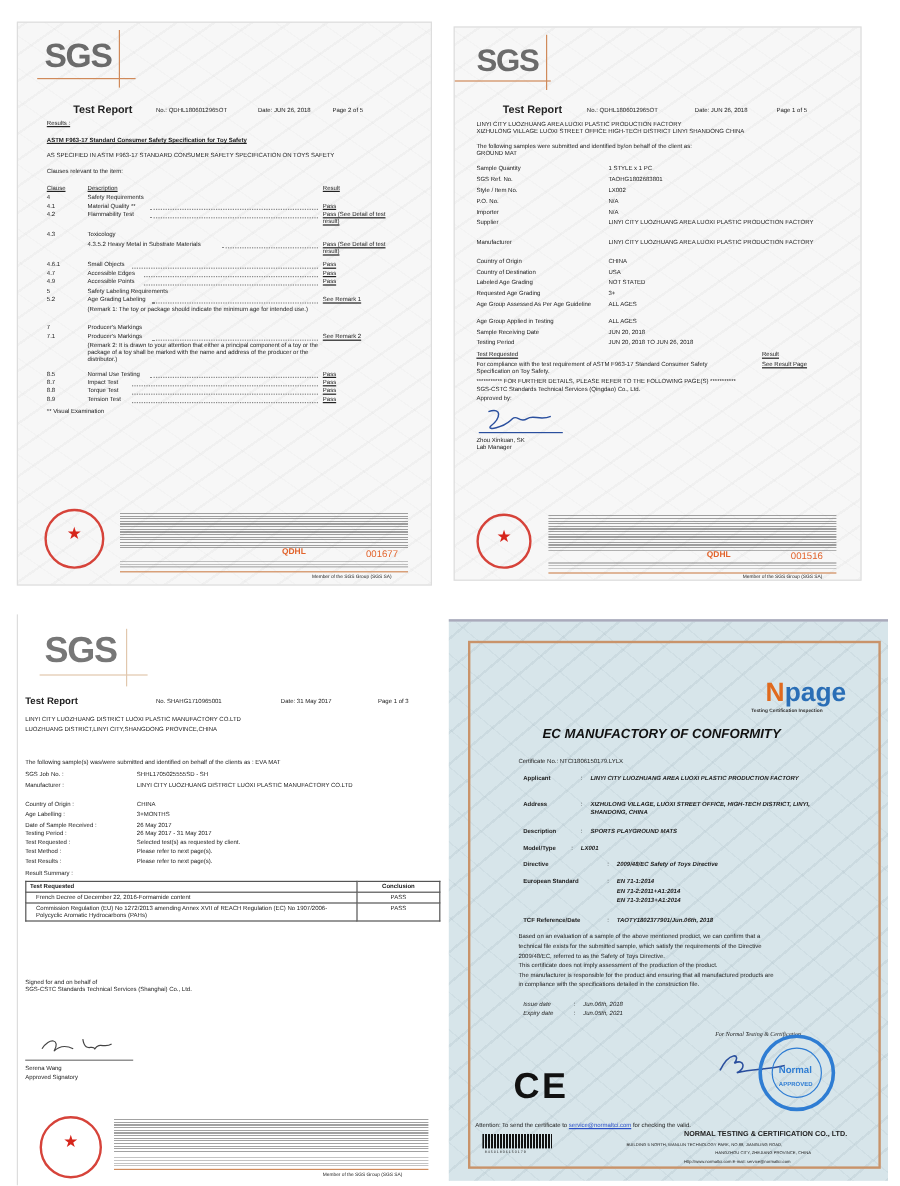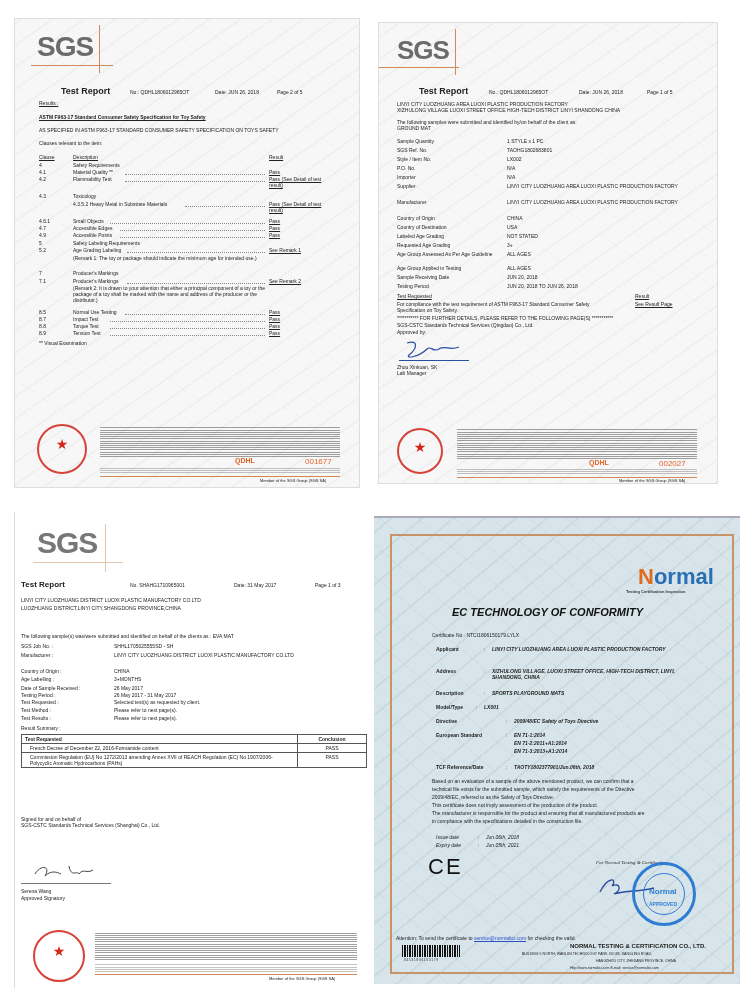--- a/index.html
+++ b/index.html
@@ -34,21 +34,21 @@
   .normal-bg {
     background-color: #d7e5ea;
     background-image:
       repeating-linear-gradient(-40deg, rgba(150,170,180,0.18) 0 2px, transparent 2px 20px),
       repeating-linear-gradient(40deg, rgba(150,170,180,0.12) 0 1px, transparent 1px 24px);
   }
   .normal-frame { position: absolute; border: 2px solid #c9936a; }
   .normal-logo { position: absolute; font-size: 22px; font-weight: bold; color: #2a6eb6; }
   .normal-logo .n { color: #e06a1e; }
   .ni { font-style: italic; font-weight: bold; }
-  .ce { position: absolute; font-size: 22px; font-weight: normal; color: #111; letter-spacing: 2px; }
+  .ce { position: absolute; font-size: 30px; font-weight: bold; color: #111; letter-spacing: 2px; margin-top: 35px; }
   .stamp { position: absolute; border: 3px solid #2f7dd3; border-radius: 50%; }
   .stamp .inner { position: absolute; inset: 8px; border: 1px solid #2f7dd3; border-radius: 50%; }
   .barcode { position: absolute; background: repeating-linear-gradient(90deg, #111 0 1px, transparent 1px 2px, #111 2px 4px, transparent 4px 5px); }
   .sig { position: absolute; border-bottom: 1px solid #2a4f9e; }
   .link { color: #2a4fc7; text-decoration: underline; }
   table.res { position: absolute; border-collapse: collapse; font-size: 5px; }
   table.res td, table.res th { border: 1px solid #555; padding: 1px 3px; text-align: left; font-weight: normal; }
   table.res th { font-weight: bold; }
   table.res .c { text-align: center; }
 </style>
@@ -271,21 +271,21 @@
       </svg>
   </div>
   <div class="t" style="left:18px;top:341px;">Zhou Xinkuan, SK</div>
   <div class="t" style="left:18px;top:347px;">Lab Manager</div>
 
   <div class="seal" style="left:18px;top:405px;width:46px;height:46px;">
       <span class="star">★</span>
     </div>
   <div class="fine" style="left:78px;top:406px;width:240px;height:30px;"></div>
   <div class="qdhl" style="left:210px;top:436px;">QDHL</div>
-  <div class="qdhl" style="left:280px;top:436px;font-size:8px;font-weight:normal;">002027</div>
+  <div class="qdhl" style="left:280px;top:436px;font-size:8px;font-weight:normal;">001516</div>
   <div class="fine" style="left:78px;top:445px;width:240px;height:6px;opacity:.35;"></div>
   <div class="orange-line" style="left:78px;top:454px;width:240px;"></div>
   <div class="t" style="left:240px;top:456px;font-size:4px;">Member of the SGS Group (SGS SA)</div>
 </div>
 
 <div class="doc" style="left:14px;top:512px;width:355px;height:476px;background:#fff;border-left:1px solid #ddd;">
   <div class="sgs-logo" style="left:22px;top:14px;font-size:30px;color:#777;">
     <span>SGS</span>
     <div class="hl" style="left:-4px;top:36px;width:90px;background:#e1c7ad;"></div>
     <div class="vl" style="left:68px;top:-2px;height:48px;background:#e1c7ad;"></div>
@@ -369,24 +369,24 @@
     </div>
   <div class="fine" style="left:80px;top:420px;width:262px;height:28px;"></div>
   <div class="fine" style="left:80px;top:452px;width:262px;height:8px;opacity:.35;"></div>
   <div class="orange-line" style="left:80px;top:462px;width:262px;"></div>
   <div class="t" style="left:254px;top:465px;font-size:4px;">Member of the SGS Group (SGS SA)</div>
 </div>
 
 <div class="doc normal-bg" style="left:374px;top:516px;width:366px;height:468px;border-top:2px solid #aab;">
   <div class="normal-frame" style="left:16px;top:16px;width:344px;height:440px;"></div>
   <div class="normal-logo" style="left:264px;top:46px;">
-    <span class="n">N</span><span>ormal</span>
+    <span class="n">N</span><span>page</span>
   </div>
   <div class="t" style="left:252px;top:72px;font-size:4px;font-weight:bold;color:#333;">Testing  Certification  Inspection</div>
-  <div class="t ni" style="left:78px;top:88px;font-size:11px;color:#111;">EC TECHNOLOGY OF CONFORMITY</div>
+  <div class="t ni" style="left:78px;top:88px;font-size:11px;color:#111;">EC MANUFACTORY OF CONFORMITY</div>
 
   <div class="t" style="left:58px;top:114px;">Certificate No.: NTCI1806150179.LYLX</div>
 
   <div>
       <div class="t bold" style="left:62px;top:128px;">Applicant</div>
       <div class="t" style="left:110px;top:128px;">:</div>
       <div class="t ni" style="left:118px;top:128px;white-space:normal;width:200px;">LINYI CITY LUOZHUANG AREA LUOXI PLASTIC PRODUCTION FACTORY</div>
     </div>
   <div>
       <div class="t bold" style="left:62px;top:150px;">Address</div>

